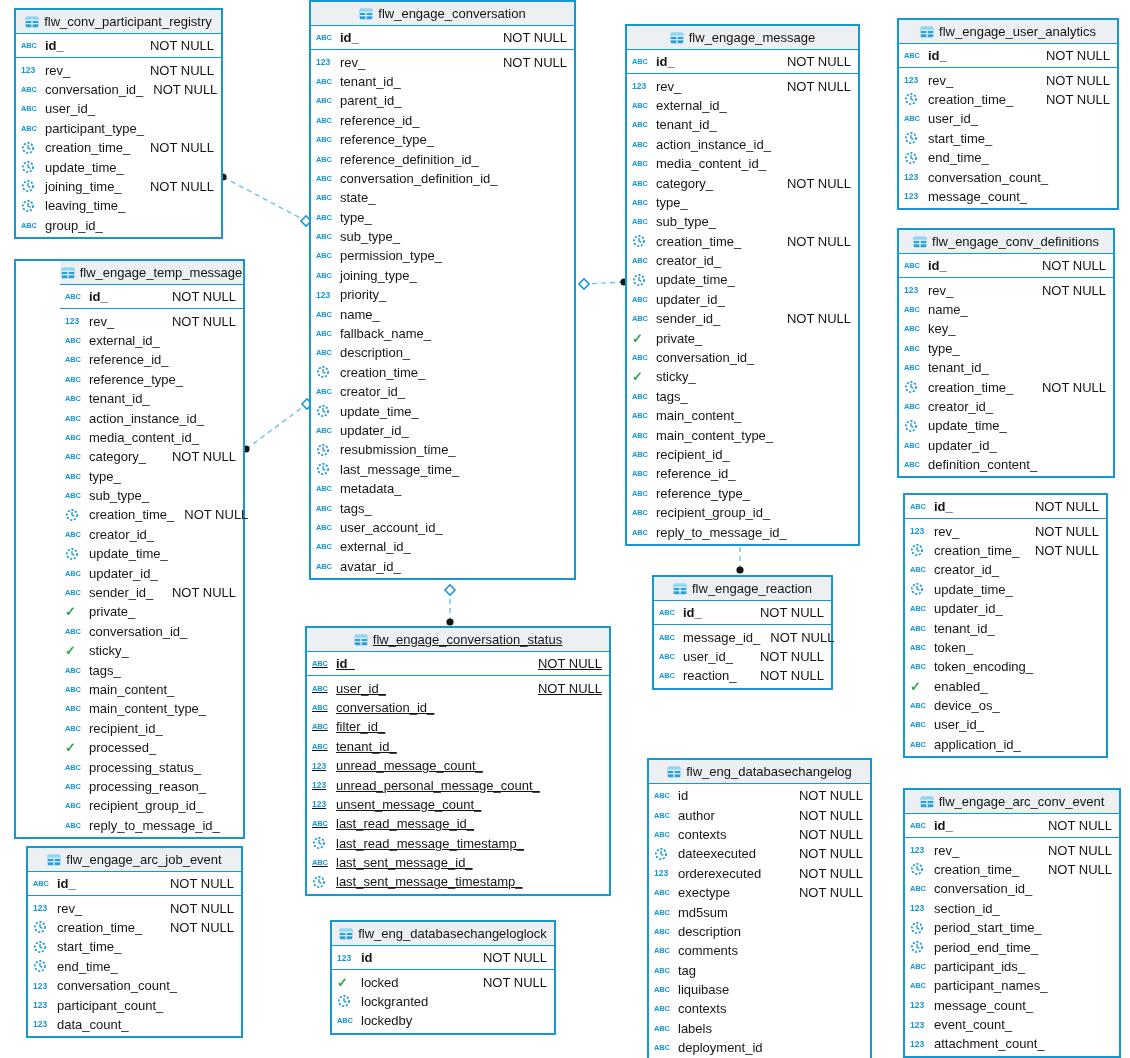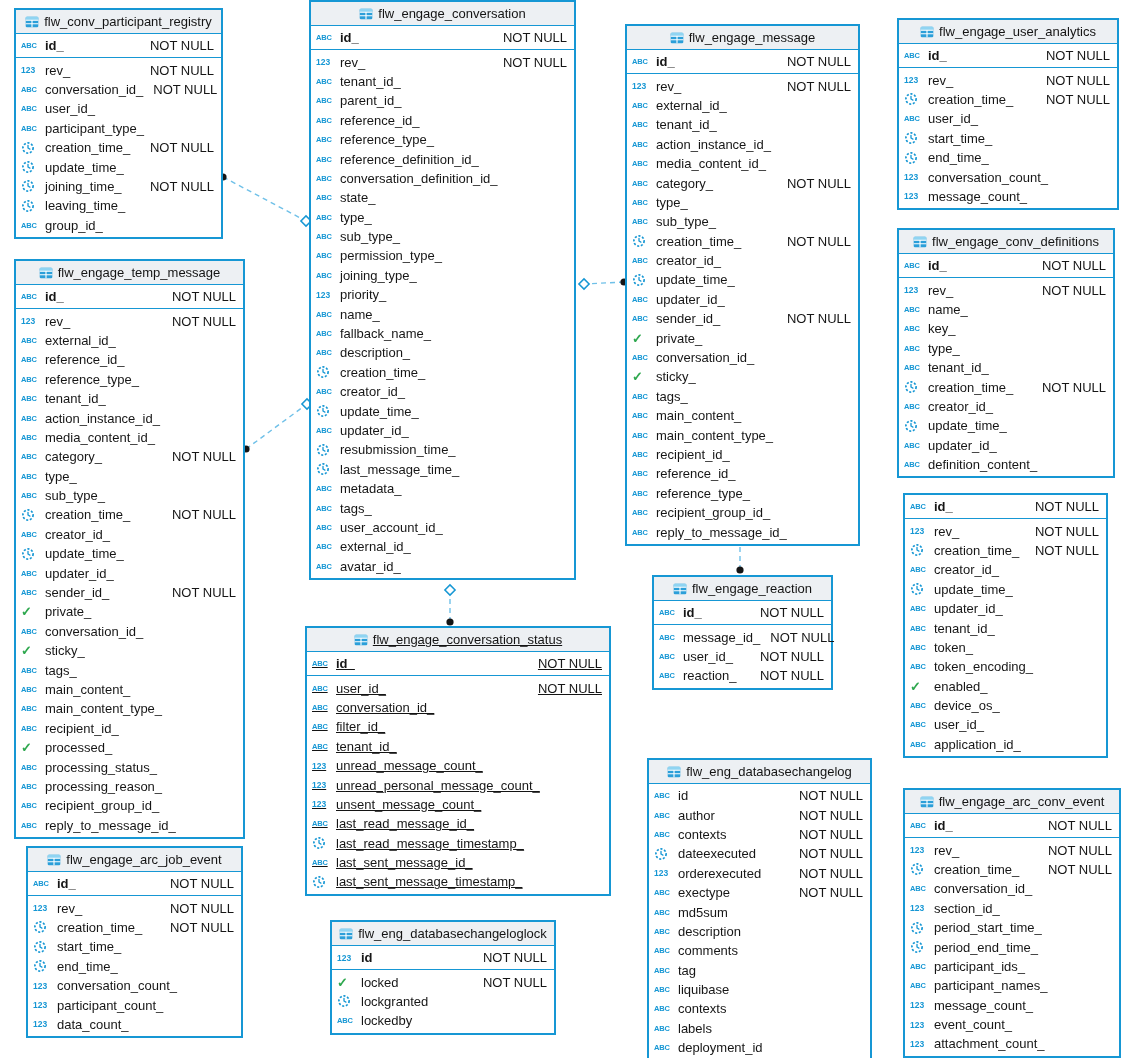--- a/index.html
+++ b/index.html
@@ -146,21 +146,21 @@
           <span class="nm">leaving_time_</span>
         </div>
         <div class="row">
           <span class="ti">
             <span class="abc">ABC</span>
           </span>
           <span class="nm">group_id_</span>
         </div>
       </div>
     </div>
-    <div class="tbl" style="left: 14px; top: 259px; width: 231px;">
+    <div class="tbl" style="left: 14px; top: 259px; width: 231px; padding-left: 44px;">
       <div class="thead">
         <svg width="14" height="12" viewBox="0 0 14 12" style="flex:0 0 14px">
           <rect x="0.7" y="0.7" width="12.6" height="10.6" rx="1.3" fill="#2b9fd9"></rect>
           <rect x="0.7" y="0.7" width="12.6" height="3.5" rx="1.3" fill="#8fd4f2"></rect>
           <path d="M0.7 4.2 H13.3 M7 4.2 V11.3 M0.7 7.7 H13.3" stroke="#fff" stroke-width="1.1" fill="none"></path>
         </svg>
         <span class="ttl">flw_engage_temp_message</span>
       </div>
       <div class="sec pk">
         <div class="row pkrow">

